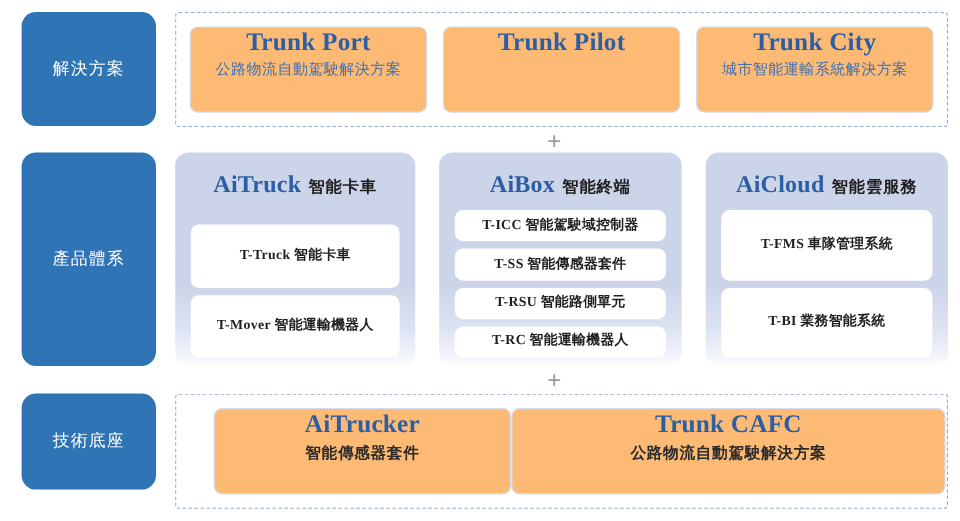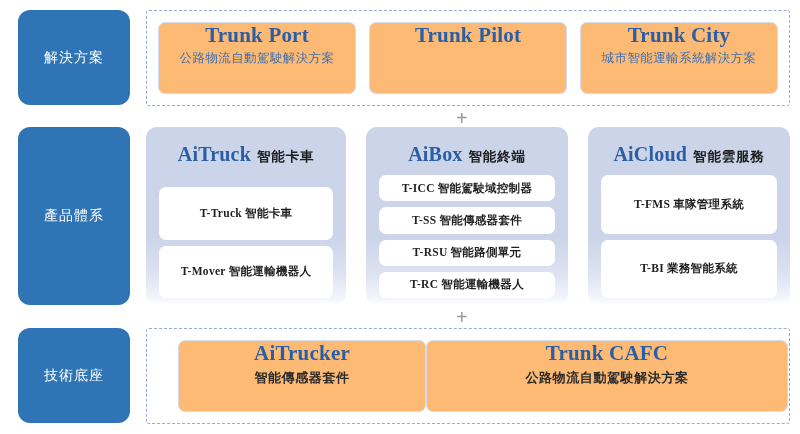--- a/index.html
+++ b/index.html
@@ -33,21 +33,21 @@
     display: flex;
     align-items: center;
     justify-content: center;
     font-size: 14px;
     letter-spacing: 1px;
     font-weight: 400;
     box-sizing: border-box;
   }
   .side-solutions { top: 10px;  height: 95px; }
   .side-products  { top: 127px; height: 178px; }
-  .side-tech      { top: 328px; height: 95px; }
+  .side-tech      { top: 328px; height: 80px; }
 
   
   .dashed-box {
     position: absolute;
     border: 1.4px dashed #9aa9cf;
     border-radius: 3px;
     box-sizing: border-box;
     display: flex;
     align-items: center;
     justify-content: space-between;

